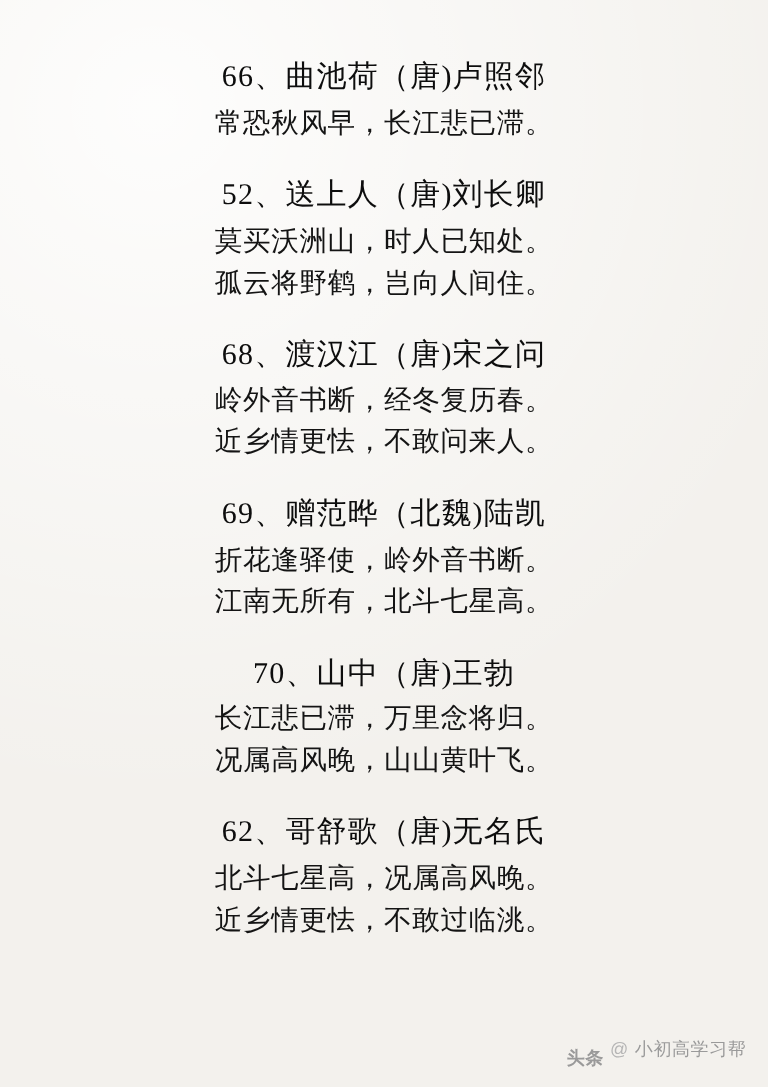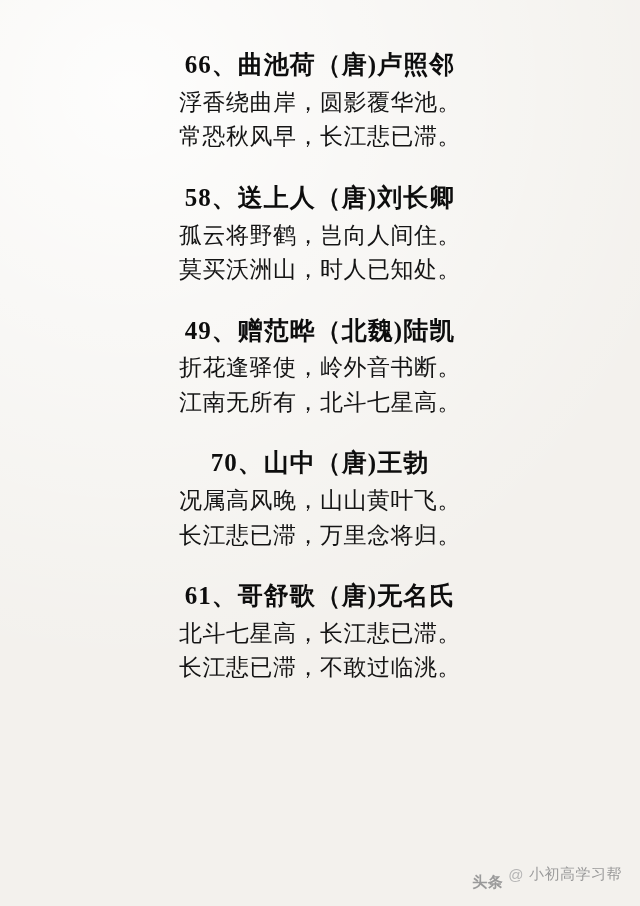--- a/index.html
+++ b/index.html
@@ -26,21 +26,21 @@
     position: relative;
   }
   .poem {
     margin-bottom: 26px;
     text-align: center;
   }
   .poem:last-of-type {
     margin-bottom: 0;
   }
   .poem-title {
-    font-weight: bold;
+    font-weight: normal;
     font-size: 25px;
     letter-spacing: 1px;
     line-height: 1.35;
     margin-bottom: 4px;
     color: #0d0d0d;
     white-space: nowrap;
   }
   .poem-line {
     font-size: 23px;
     line-height: 1.5;
@@ -71,47 +71,51 @@
     color: #b5b5b5;
   }
 </style>
 </head>
 <body>
 
 <div class="page">
 
   <div class="poem">
     <div class="poem-title">66、曲池荷（唐)卢照邻</div>
-    <div class="poem-line">浮香绕曲岸，圆影覆华池。</div>
     <div class="poem-line">常恐秋风早，长江悲已滞。</div>
   </div>
 
   <div class="poem">
-    <div class="poem-title">58、送上人（唐)刘长卿</div>
+    <div class="poem-title">52、送上人（唐)刘长卿</div>
+    <div class="poem-line">莫买沃洲山，时人已知处。</div>
     <div class="poem-line">孤云将野鹤，岂向人间住。</div>
-    <div class="poem-line">莫买沃洲山，时人已知处。</div>
   </div>
 
+  <div class="poem">
+    <div class="poem-title">68、渡汉江（唐)宋之问</div>
+    <div class="poem-line">岭外音书断，经冬复历春。</div>
+    <div class="poem-line">近乡情更怯，不敢问来人。</div>
+  </div>
 
   <div class="poem">
-    <div class="poem-title">49、赠范晔（北魏)陆凯</div>
+    <div class="poem-title">69、赠范晔（北魏)陆凯</div>
     <div class="poem-line">折花逢驿使，岭外音书断。</div>
     <div class="poem-line">江南无所有，北斗七星高。</div>
   </div>
 
   <div class="poem">
     <div class="poem-title">70、山中（唐)王勃</div>
+    <div class="poem-line">长江悲已滞，万里念将归。</div>
     <div class="poem-line">况属高风晚，山山黄叶飞。</div>
-    <div class="poem-line">长江悲已滞，万里念将归。</div>
   </div>
 
   <div class="poem">
-    <div class="poem-title">61、哥舒歌（唐)无名氏</div>
-    <div class="poem-line">北斗七星高，长江悲已滞。</div>
-    <div class="poem-line">长江悲已滞，不敢过临洮。</div>
+    <div class="poem-title">62、哥舒歌（唐)无名氏</div>
+    <div class="poem-line">北斗七星高，况属高风晚。</div>
+    <div class="poem-line">近乡情更怯，不敢过临洮。</div>
   </div>
 
   <div class="watermark">
     <span class="wm-logo">头条</span>
     <span class="wm-sep">@</span>
     <span>小初高学习帮</span>
   </div>
 
 </div>
 

